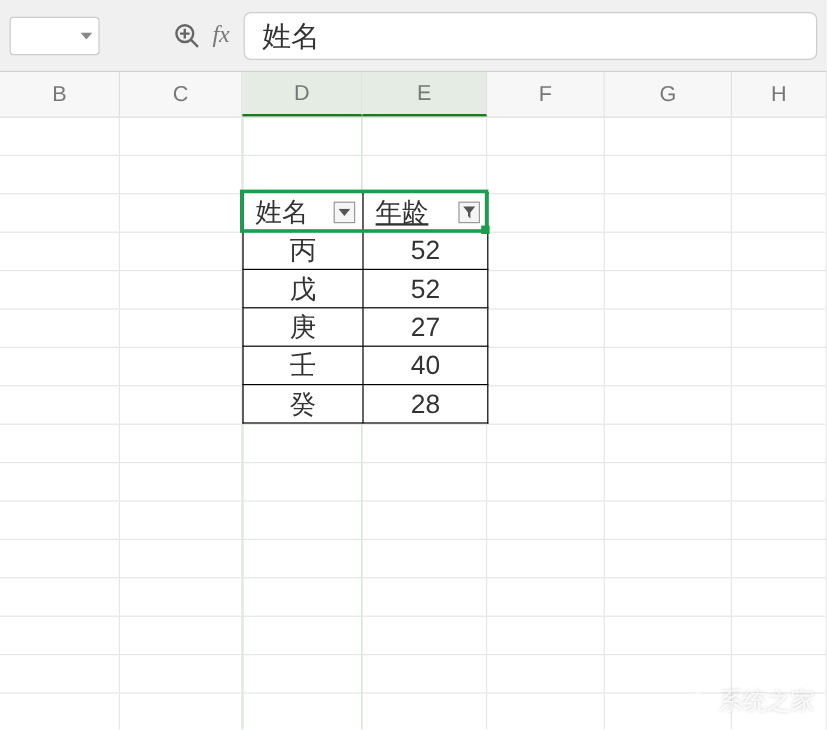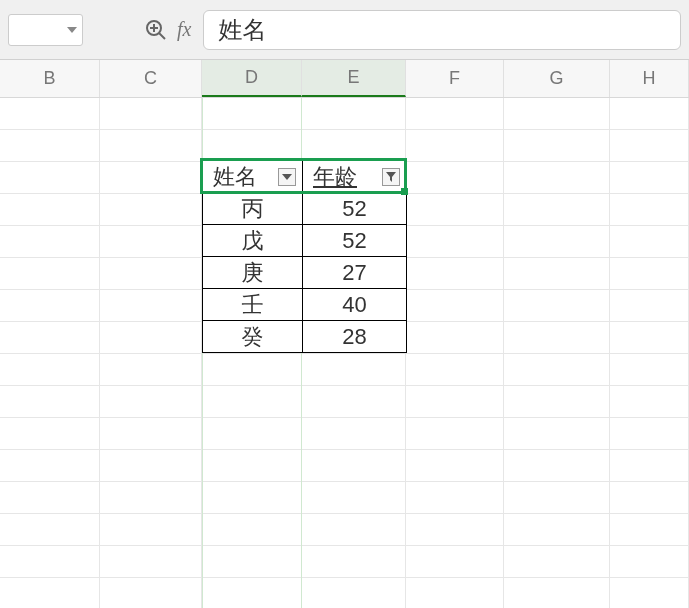--- a/index.html
+++ b/index.html
@@ -418,13 +418,14 @@
   <div class="selection-box">
     <div class="selection-handle"></div>
   </div>
 </div>
 
 <div class="watermark">
   <svg width="26" height="22" viewBox="0 0 26 22">
     <path d="M2 12 L13 3 L24 12 L24 20 L2 20 Z" fill="none" stroke="rgba(255,255,255,0.85)" stroke-width="2"></path>
     <path d="M6 12 L13 6 L20 12" fill="none" stroke="rgba(255,255,255,0.85)" stroke-width="2"></path>
   </svg>
+  <span>系统之家</span>
 </div>
 
 </body></html>

